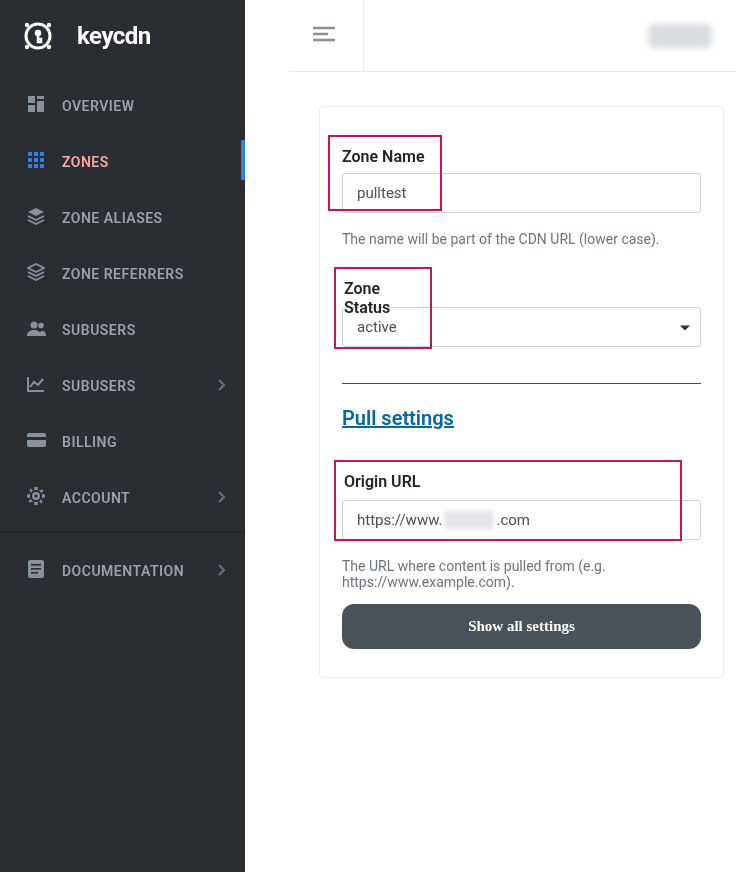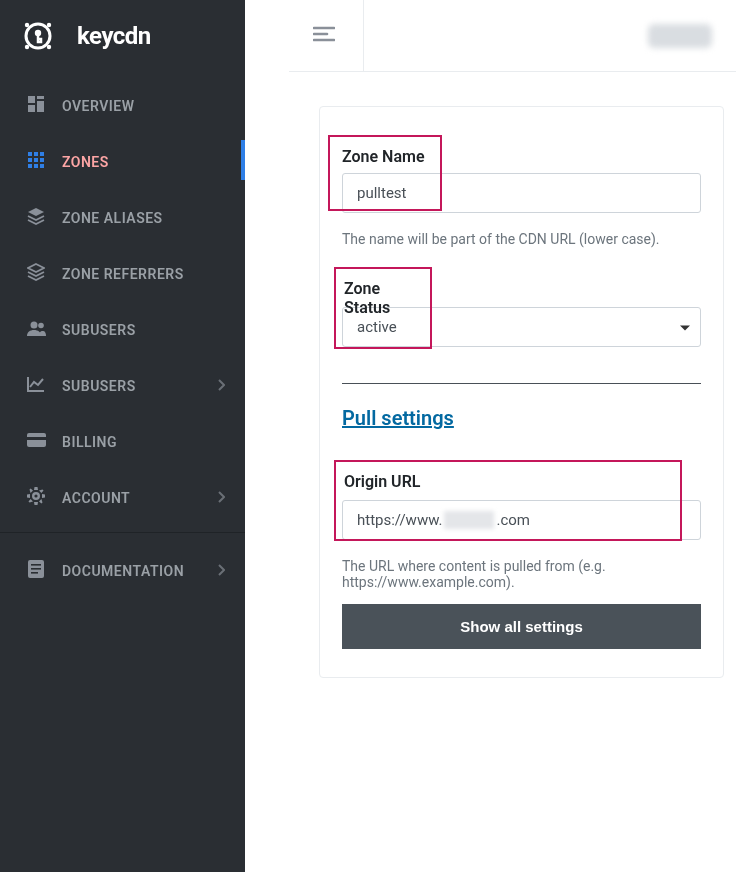--- a/index.html
+++ b/index.html
@@ -165,25 +165,26 @@
     font-weight: 600;
     color: #0369a1;
     margin-bottom: 30px;
     text-decoration: underline;
   }
   .btn-showall {
     width: 100%;
     background: #4a5259;
     color: #fff;
     border: none;
-    border-radius: 0;
+    border-radius: 12px;
     padding: 14px;
     font-size: 15px;
     font-weight: 600;
     cursor: pointer;
+    font-family: Liberation Serif, serif;
   }
   .overlap-wrap { position: relative; }
   .overlap-wrap .hlbox,
   .overlap-wrap .hlbox-full { position: relative; z-index: 2; }
   .under-input {
     position: absolute;
     left: 0;
     right: 0;
     z-index: 1;
   }

